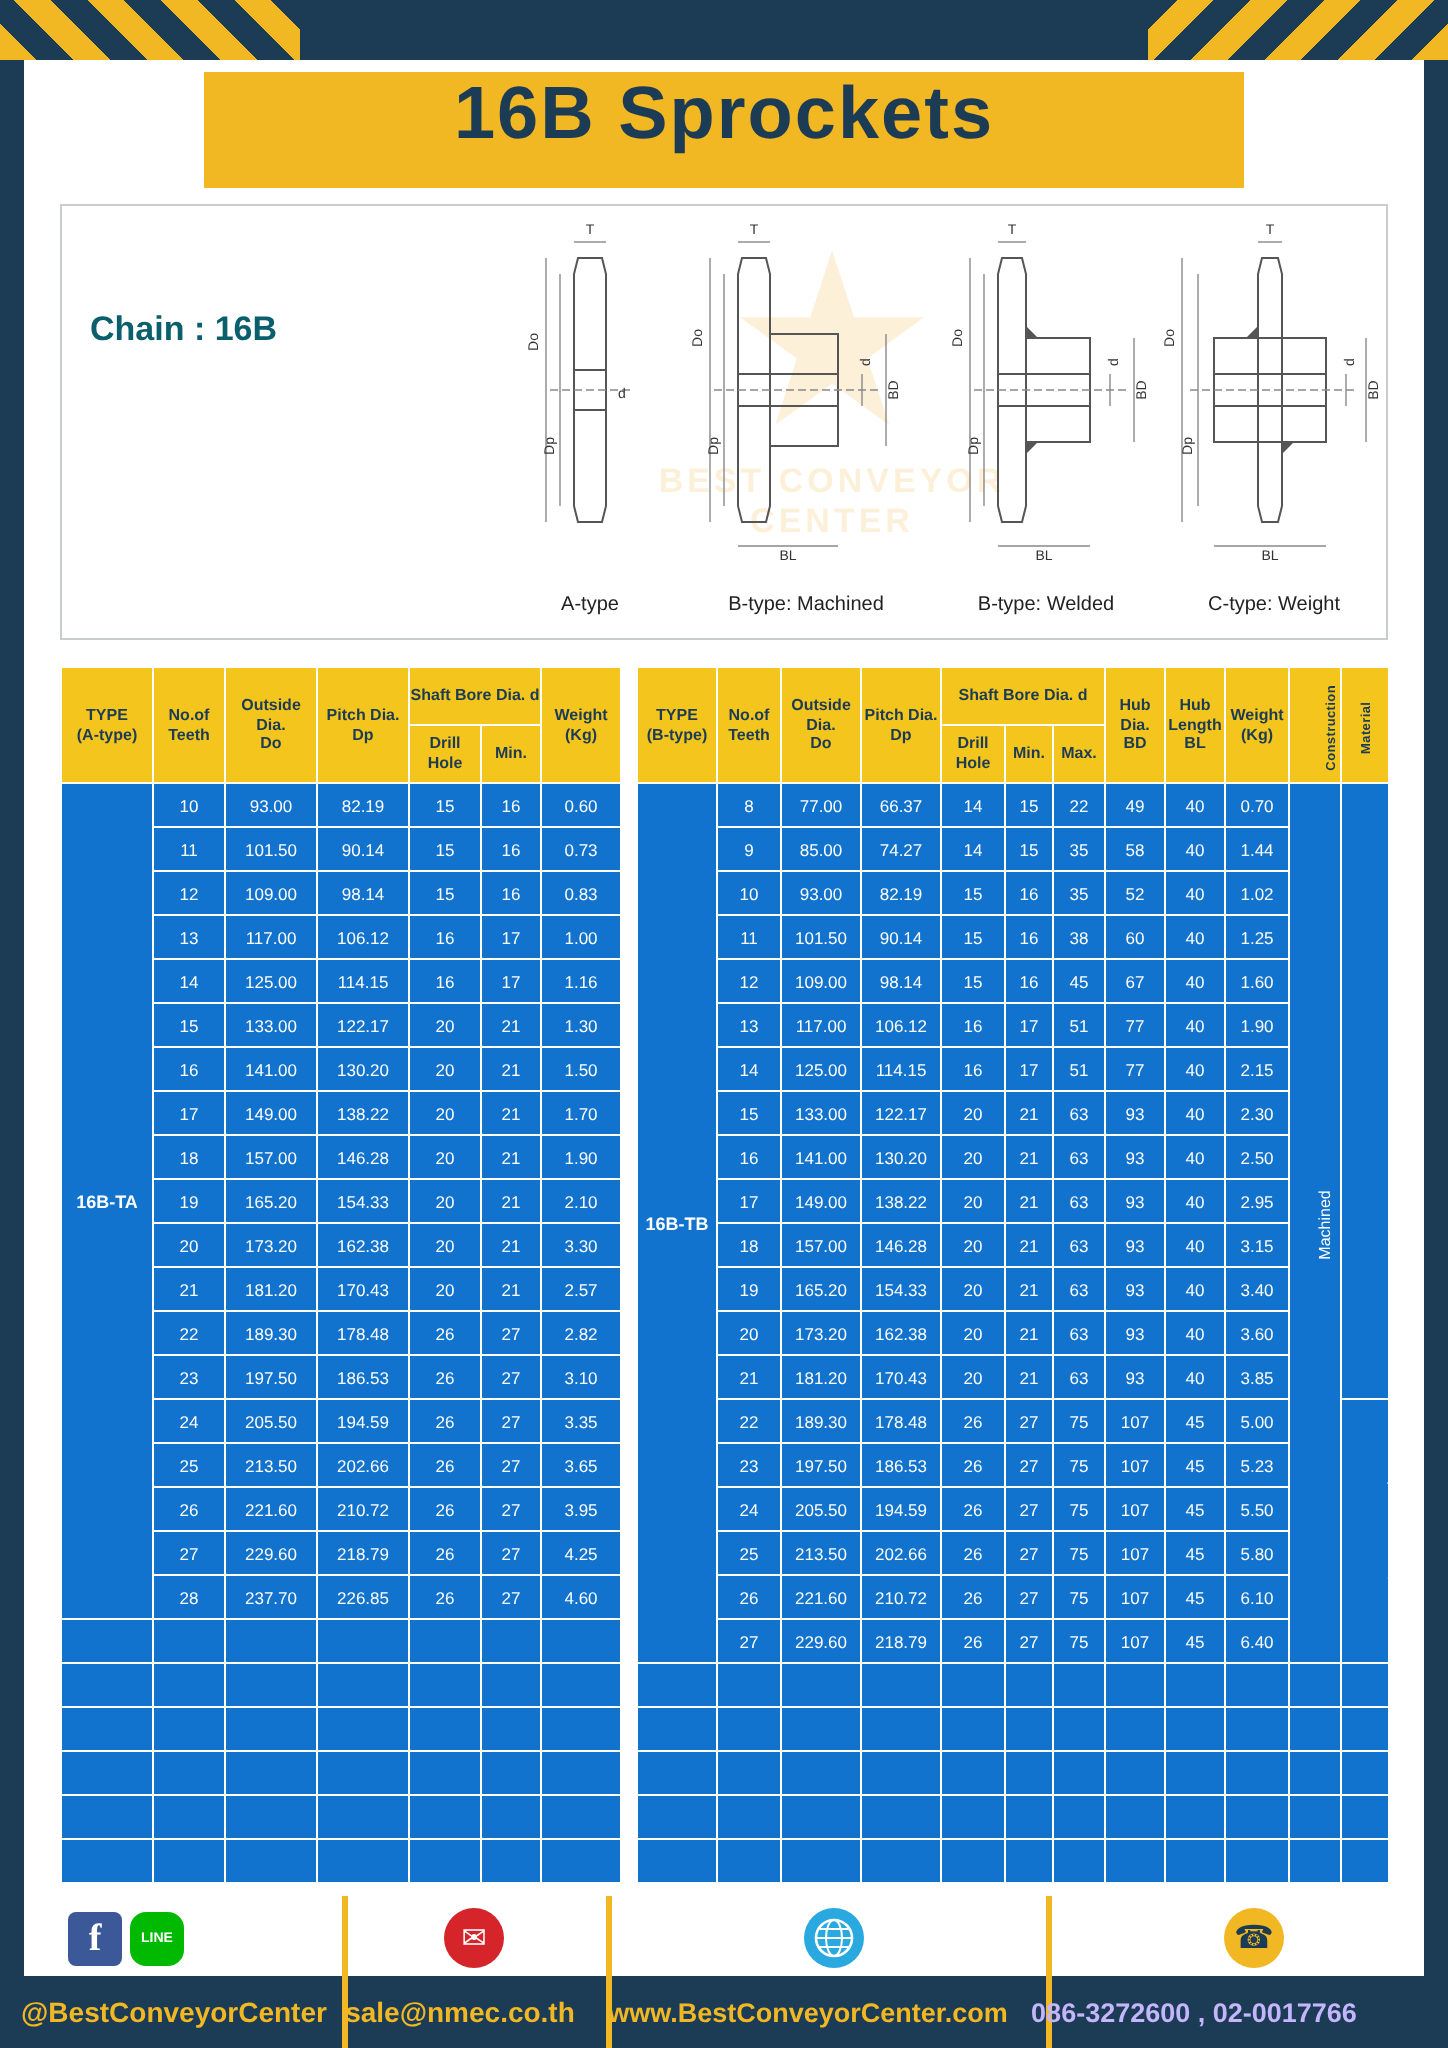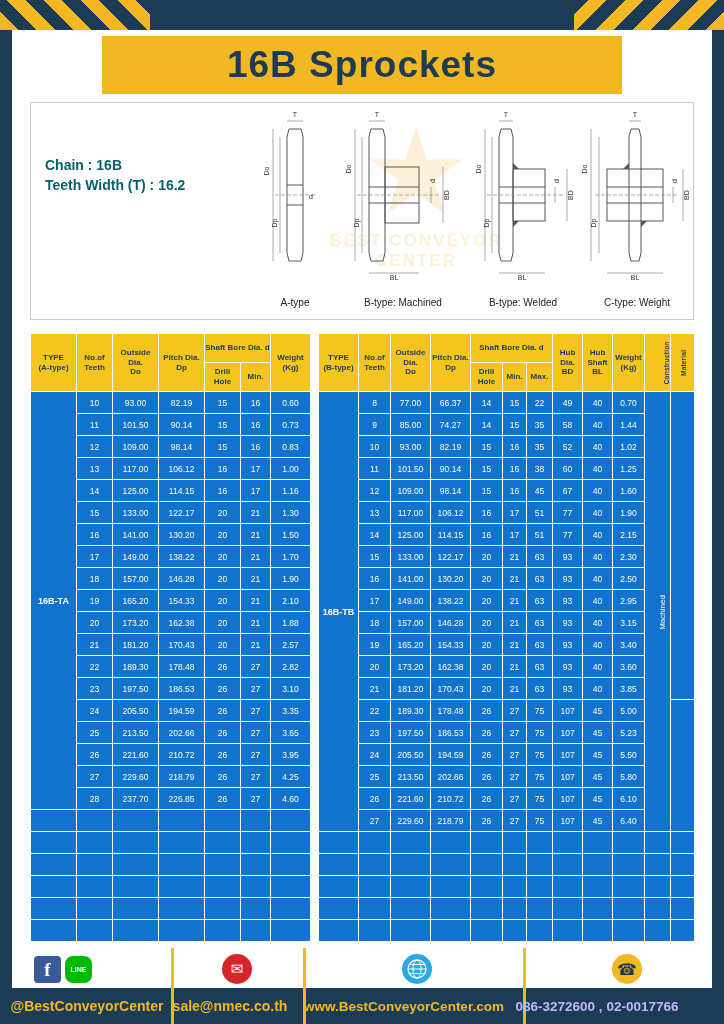--- a/index.html
+++ b/index.html
@@ -14,27 +14,27 @@
   }
   
   .top-bar{position:absolute; left:0; top:0; width:724px; height:30px; background:var(--navy);}
   .stripe{position:absolute; top:0; height:30px; width:150px;}
   .stripe.left{left:0; background:repeating-linear-gradient(45deg, var(--yellow) 0 13px, var(--navy) 13px 26px);}
   .stripe.right{right:0; background:repeating-linear-gradient(-45deg, var(--yellow) 0 13px, var(--navy) 13px 26px);}
   
   .page{position:absolute; left:12px; top:30px; width:700px; height:958px; background:#ffffff;}
   
   .banner{position:absolute; left:102px; top:36px; width:520px; height:58px; background:var(--yellow);
-          display:flex; align-items:center; justify-content:center;}
+          display:flex; justify-content:center;}
   .banner h1{font-size:37px; font-weight:bold; color:var(--navy); letter-spacing:1px;}
   
   .info-panel{position:absolute; left:30px; top:102px; width:664px; height:218px; background:#fff;
               border:1px solid #c9ccd0;}
   .spec-block{position:absolute; left:14px; top:52px;}
-  .spec-line{font-size:14px; font-weight:bold; color:var(--spec-teal); line-height:20px; white-space:nowrap;}
+  .spec-line{font-size:17px; font-weight:bold; color:var(--spec-teal); line-height:20px; white-space:nowrap;}
   .watermark{position:absolute; left:255px; top:8px; width:260px; height:200px; text-align:center;
              color:#f0a818; opacity:0.16; pointer-events:none;}
   .watermark .star{font-size:120px; line-height:120px;}
   .watermark .wm-text{font-size:17px; font-weight:bold; letter-spacing:2px;}
   .drawing{position:absolute; top:6px;}
   .drawing svg{display:block;}
   .draw-label{position:absolute; top:194px; font-size:10px; color:#222; text-align:center;}
   svg .ln{stroke:#555; stroke-width:1; fill:none;}
   svg .thin{stroke:#888; stroke-width:0.7; fill:none;}
   svg .dash{stroke:#888; stroke-width:0.7; fill:none; stroke-dasharray:4 2;}
@@ -88,21 +88,20 @@
 </div>
 
 <div class="info-panel">
   <div class="watermark">
     <div class="star">★</div>
     <div class="wm-text">BEST CONVEYOR CENTER</div>
   </div>
 
   <div class="spec-block">
     <div class="spec-line">Chain : 16B</div>
-    <div class="spec-line">Teeth Width (T) : 16.2</div>
   </div>
 
   <div class="drawing" style="left:228px;">
     <svg width="72" height="172" viewBox="0 0 72 172">
       <line class="thin" x1="28" y1="12" x2="44" y2="12"></line>
       <text x="36" y="8" text-anchor="middle">T</text>
       <path class="ln" d="M30,20 L42,20 L44,28 L44,144 L42,152 L30,152 L28,144 L28,28 Z"></path>
       <line class="ln" x1="28" y1="76" x2="44" y2="76"></line>
       <line class="ln" x1="28" y1="96" x2="44" y2="96"></line>
       <line class="dash" x1="16" y1="86" x2="58" y2="86"></line>
@@ -302,21 +301,21 @@
           <td>20</td>
           <td>21</td>
           <td>2.10</td>
         </tr>
         <tr>
           <td>20</td>
           <td>173.20</td>
           <td>162.38</td>
           <td>20</td>
           <td>21</td>
-          <td>1.88</td>
+          <td>3.30</td>
         </tr>
         <tr>
           <td>21</td>
           <td>181.20</td>
           <td>170.43</td>
           <td>20</td>
           <td>21</td>
           <td>2.57</td>
         </tr>
         <tr>
@@ -455,21 +454,21 @@
 Teeth</th>
         <th rowspan="2">Outside
 Dia.
 Do</th>
         <th rowspan="2">Pitch Dia.
 Dp</th>
         <th colspan="3">Shaft Bore Dia. d</th>
         <th rowspan="2">Hub Dia.
 BD</th>
         <th rowspan="2">Hub
-Shaft
+Length
 BL</th>
         <th rowspan="2">Weight
 (Kg)</th>
         <th rowspan="2" class="vert-h"><span class="rot">Construction</span></th>
         <th rowspan="2" class="vert-h"><span class="rot">Material</span></th>
       </tr>
       <tr>
         <th>Drill Hole</th>
         <th>Min.</th>
         <th>Max.</th>

